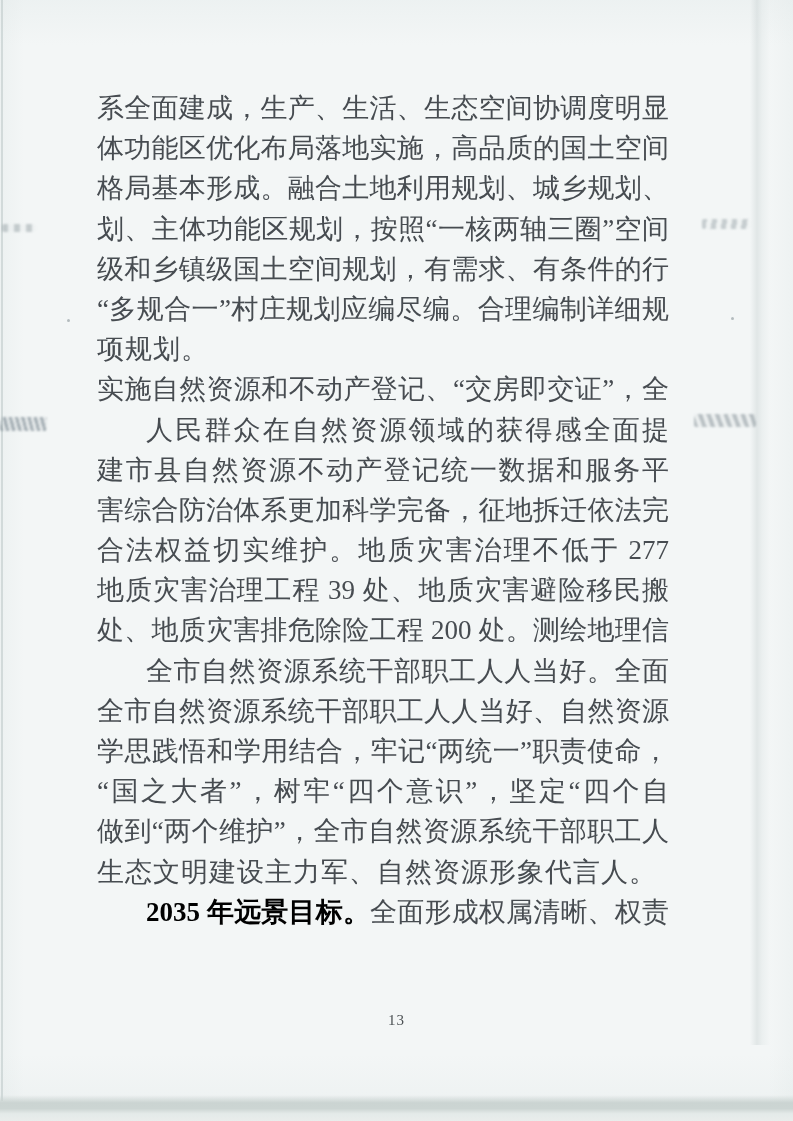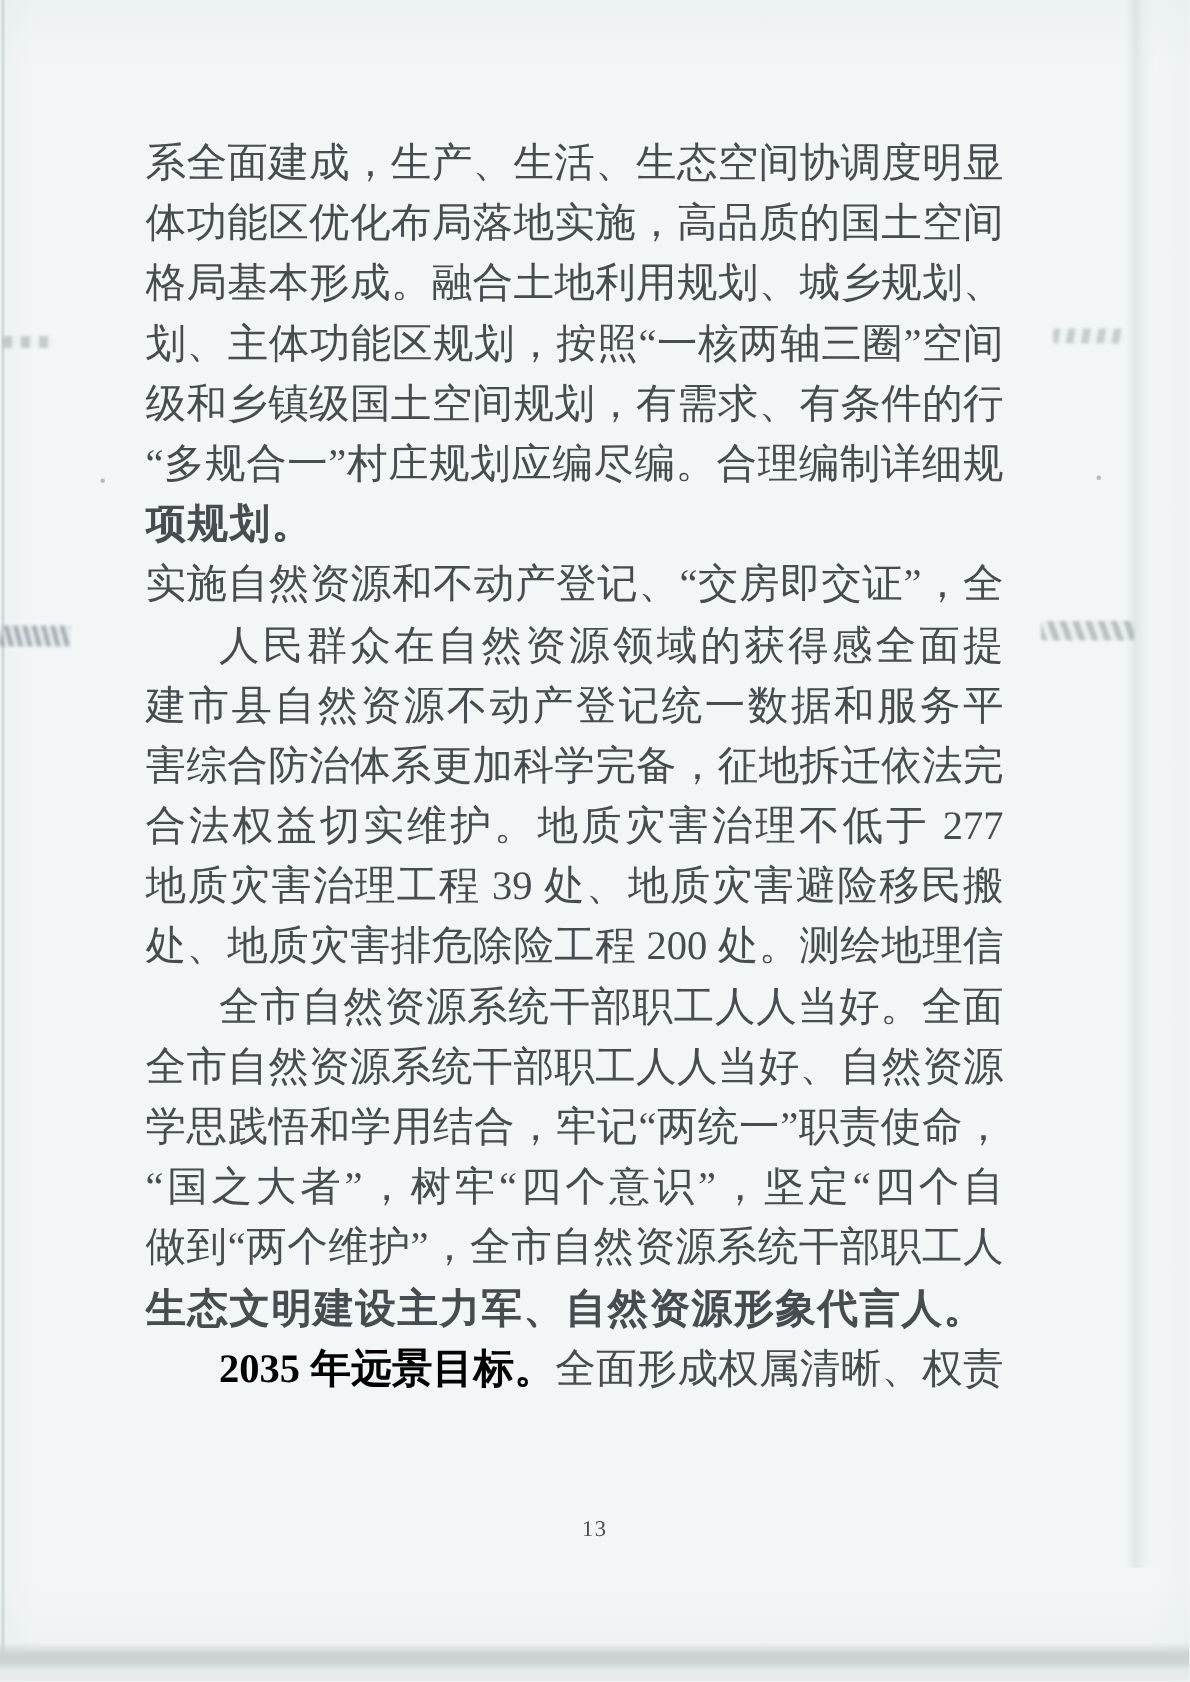--- a/index.html
+++ b/index.html
@@ -23,21 +23,21 @@
   .doc{
     position:absolute;left:97px;top:88px;width:572px;
     color:var(--ink);font-size:27px;
   }
   .line{
     height:40.2px;line-height:40.2px;overflow:hidden;
     text-align:justify;text-align-last:justify;
     white-space:normal;
   }
   .line.indent{text-indent:49px;}
-  .line.short{text-align:left;text-align-last:left;letter-spacing:1px;font-weight:bold;}
+  .line.short{text-align:left;text-align-last:left;letter-spacing:1px;}
   .lead{font-weight:700;color:#000000;}
   .page-number{
     position:absolute;top:1012px;left:0;width:100%;text-align:center;
     font-size:15px;color:var(--page_number);letter-spacing:1px;
   }
   
   .scan-left-line{
     position:absolute;left:1px;top:0;width:2px;height:1101px;
     background:#bcc6c6;opacity:.55;
   }

